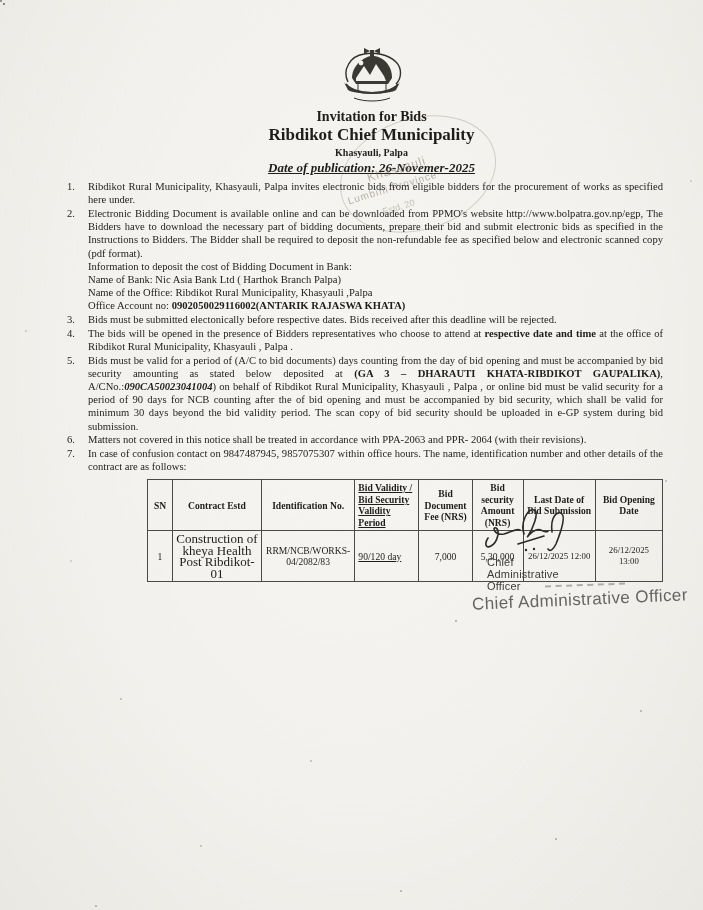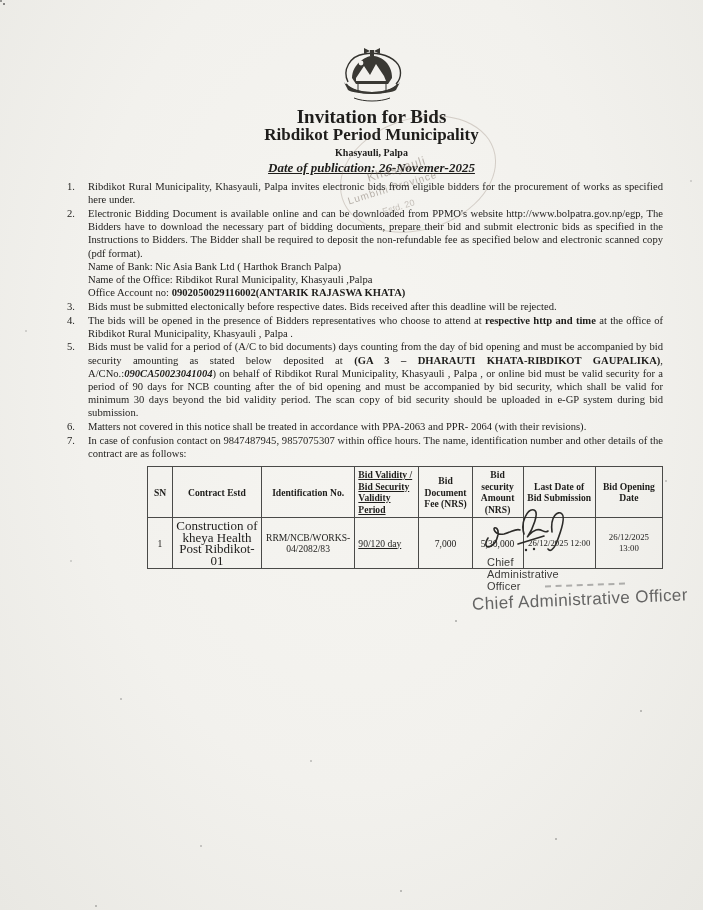--- a/index.html
+++ b/index.html
@@ -20,21 +20,21 @@
     box-shadow: 3px 3px 0 rgba(30,30,30,.5), 120px 698px 0 rgba(60,60,60,.25),
       455px 620px 0 rgba(60,60,60,.3), 310px 760px 0 rgba(70,70,70,.25),
       640px 710px 0 rgba(70,70,70,.3), 200px 845px 0 rgba(70,70,70,.25),
       555px 838px 0 rgba(70,70,70,.3), 70px 560px 0 rgba(80,80,80,.2),
       665px 480px 0 rgba(80,80,80,.25), 25px 330px 0 rgba(80,80,80,.2),
       690px 180px 0 rgba(90,90,90,.2), 400px 890px 0 rgba(70,70,70,.3),
       95px 905px 0 rgba(70,70,70,.3);}
   
   .header{position:relative;text-align:center;padding-top:48px;margin-left:40px;}
   .emblem{display:block;margin:0 auto 2px auto;}
-  .title-main{font-weight:bold;font-size:19px;line-height:17px;}
+  .title-main{font-weight:bold;font-size:14px;line-height:17px;}
   .title-muni{font-weight:bold;font-size:17px;line-height:19px;}
   .title-loc{font-weight:bold;font-size:10px;line-height:17px;}
   .title-date{font-weight:bold;font-style:italic;font-size:13px;line-height:14px;text-decoration:underline;}
   
   .wm{position:absolute;left:338px;top:118px;width:160px;height:112px;pointer-events:none;}
   .wm-ellipse{position:absolute;inset:0;border:1.5px solid rgba(128,112,96,.28);border-radius:50%;
     transform:rotate(-18deg);}
   .wm-t{position:absolute;color:rgba(105,92,80,.45);font-family:"Liberation Sans",sans-serif;
     transform:rotate(-17deg);white-space:nowrap;}
   .wm-t1{left:28px;top:44px;font-size:12px;letter-spacing:1px;}
@@ -91,21 +91,21 @@
       <g fill="#f2f1ed">
         <path d="M22,30 L30,18 L36,27 L42,16 L50,28 L52,33 L22,33 Z"></path>
         <circle cx="27" cy="15" r="2.4"></circle>
       </g>
       <g stroke="#33322e" stroke-width="1">
         <path d="M20,50 C30,54 46,54 56,50" fill="none"></path>
         <path d="M24,36 L24,44 M52,36 L52,44"></path>
       </g>
     </svg>
     <div class="title-main">Invitation for Bids</div>
-    <div class="title-muni">Ribdikot Period Municipality</div>
+    <div class="title-muni">Ribdikot Chief Municipality</div>
     <div class="title-loc">Khasyauli, Palpa</div>
     <div class="title-date">Date of publication: 26-Novemer-2025</div>
   </div>
 
   <div class="wm">
     <div class="wm-ellipse"></div>
     <div class="wm-t wm-t1">Khasyauli</div>
     <div class="wm-t wm-t2">Lumbini Province</div>
     <div class="wm-t wm-t3">Estd. 20</div>
   </div>
@@ -114,34 +114,35 @@
 
     <div class="item">
       <span class="num">1.</span>
       <div class="body"><span>Ribdikot Rural Municipality, Khasyauli, Palpa invites electronic bids from eligible bidders for the procurement of works as specified here under.</span></div>
     </div>
 
     <div class="item">
       <span class="num">2.</span>
       <div class="body">
         <span>Electronic Bidding Document is available online and can be downloaded from PPMO's website http://www.bolpatra.gov.np/egp, The Bidders have to download the necessary part of bidding documents, prepare their bid and submit electronic bids as specified in the Instructions to Bidders. The Bidder shall be required to deposit the non-refundable fee as specified below and electronic scanned copy (pdf format).</span>
+        <div class="subline">Information to deposit the cost of Bidding Document in Bank:</div>
         <div class="subline">Name of Bank: Nic Asia Bank Ltd ( Harthok Branch Palpa)</div>
         <div class="subline">Name of the Office: Ribdikot Rural Municipality, Khasyauli ,Palpa</div>
         <div class="subline"><span>Office Account no: </span><b>0902050029116002(ANTARIK RAJASWA KHATA)</b></div>
       </div>
     </div>
 
     <div class="item">
       <span class="num">3.</span>
       <div class="body"><span>Bids must be submitted electonically before respective dates. Bids received after this deadline will be rejected.</span></div>
     </div>
 
     <div class="item">
       <span class="num">4.</span>
-      <div class="body"><span>The bids will be opened in the presence of Bidders representatives who choose to attend at </span><b>respective http and time</b><span> at the office of Ribdikot Rural Municipality, Khasyauli , Palpa .</span></div>
+      <div class="body"><span>The bids will be opened in the presence of Bidders representatives who choose to attend at </span><b>respective date and time</b><span> at the office of Ribdikot Rural Municipality, Khasyauli , Palpa .</span></div>
     </div>
 
     <div class="item">
       <span class="num">5.</span>
       <div class="body"><span>Bids must be valid for a period of (A/C to bid documents) days counting from the day of bid opening and must be accompanied by bid security amounting as stated below deposited at </span><b>(GA 3 – DHARAUTI KHATA-RIBDIKOT GAUPALIKA)</b><span>, A/CNo.:</span><span class="bi">090CA50023041004</span><span>) on behalf of Ribdikot Rural Municipality, Khasyauli , Palpa , or online bid must be valid security for a period of 90 days for NCB counting after the of bid opening and must be accompanied by bid security, which shall be valid for minimum 30 days beyond the bid validity period. The scan copy of bid security should be uploaded in e-GP system during bid submission.</span></div>
     </div>
 
     <div class="item">
       <span class="num">6.</span>
       <div class="body"><span>Matters not covered in this notice shall be treated in accordance with PPA-2063 and PPR- 2064 (with their revisions).</span></div>

